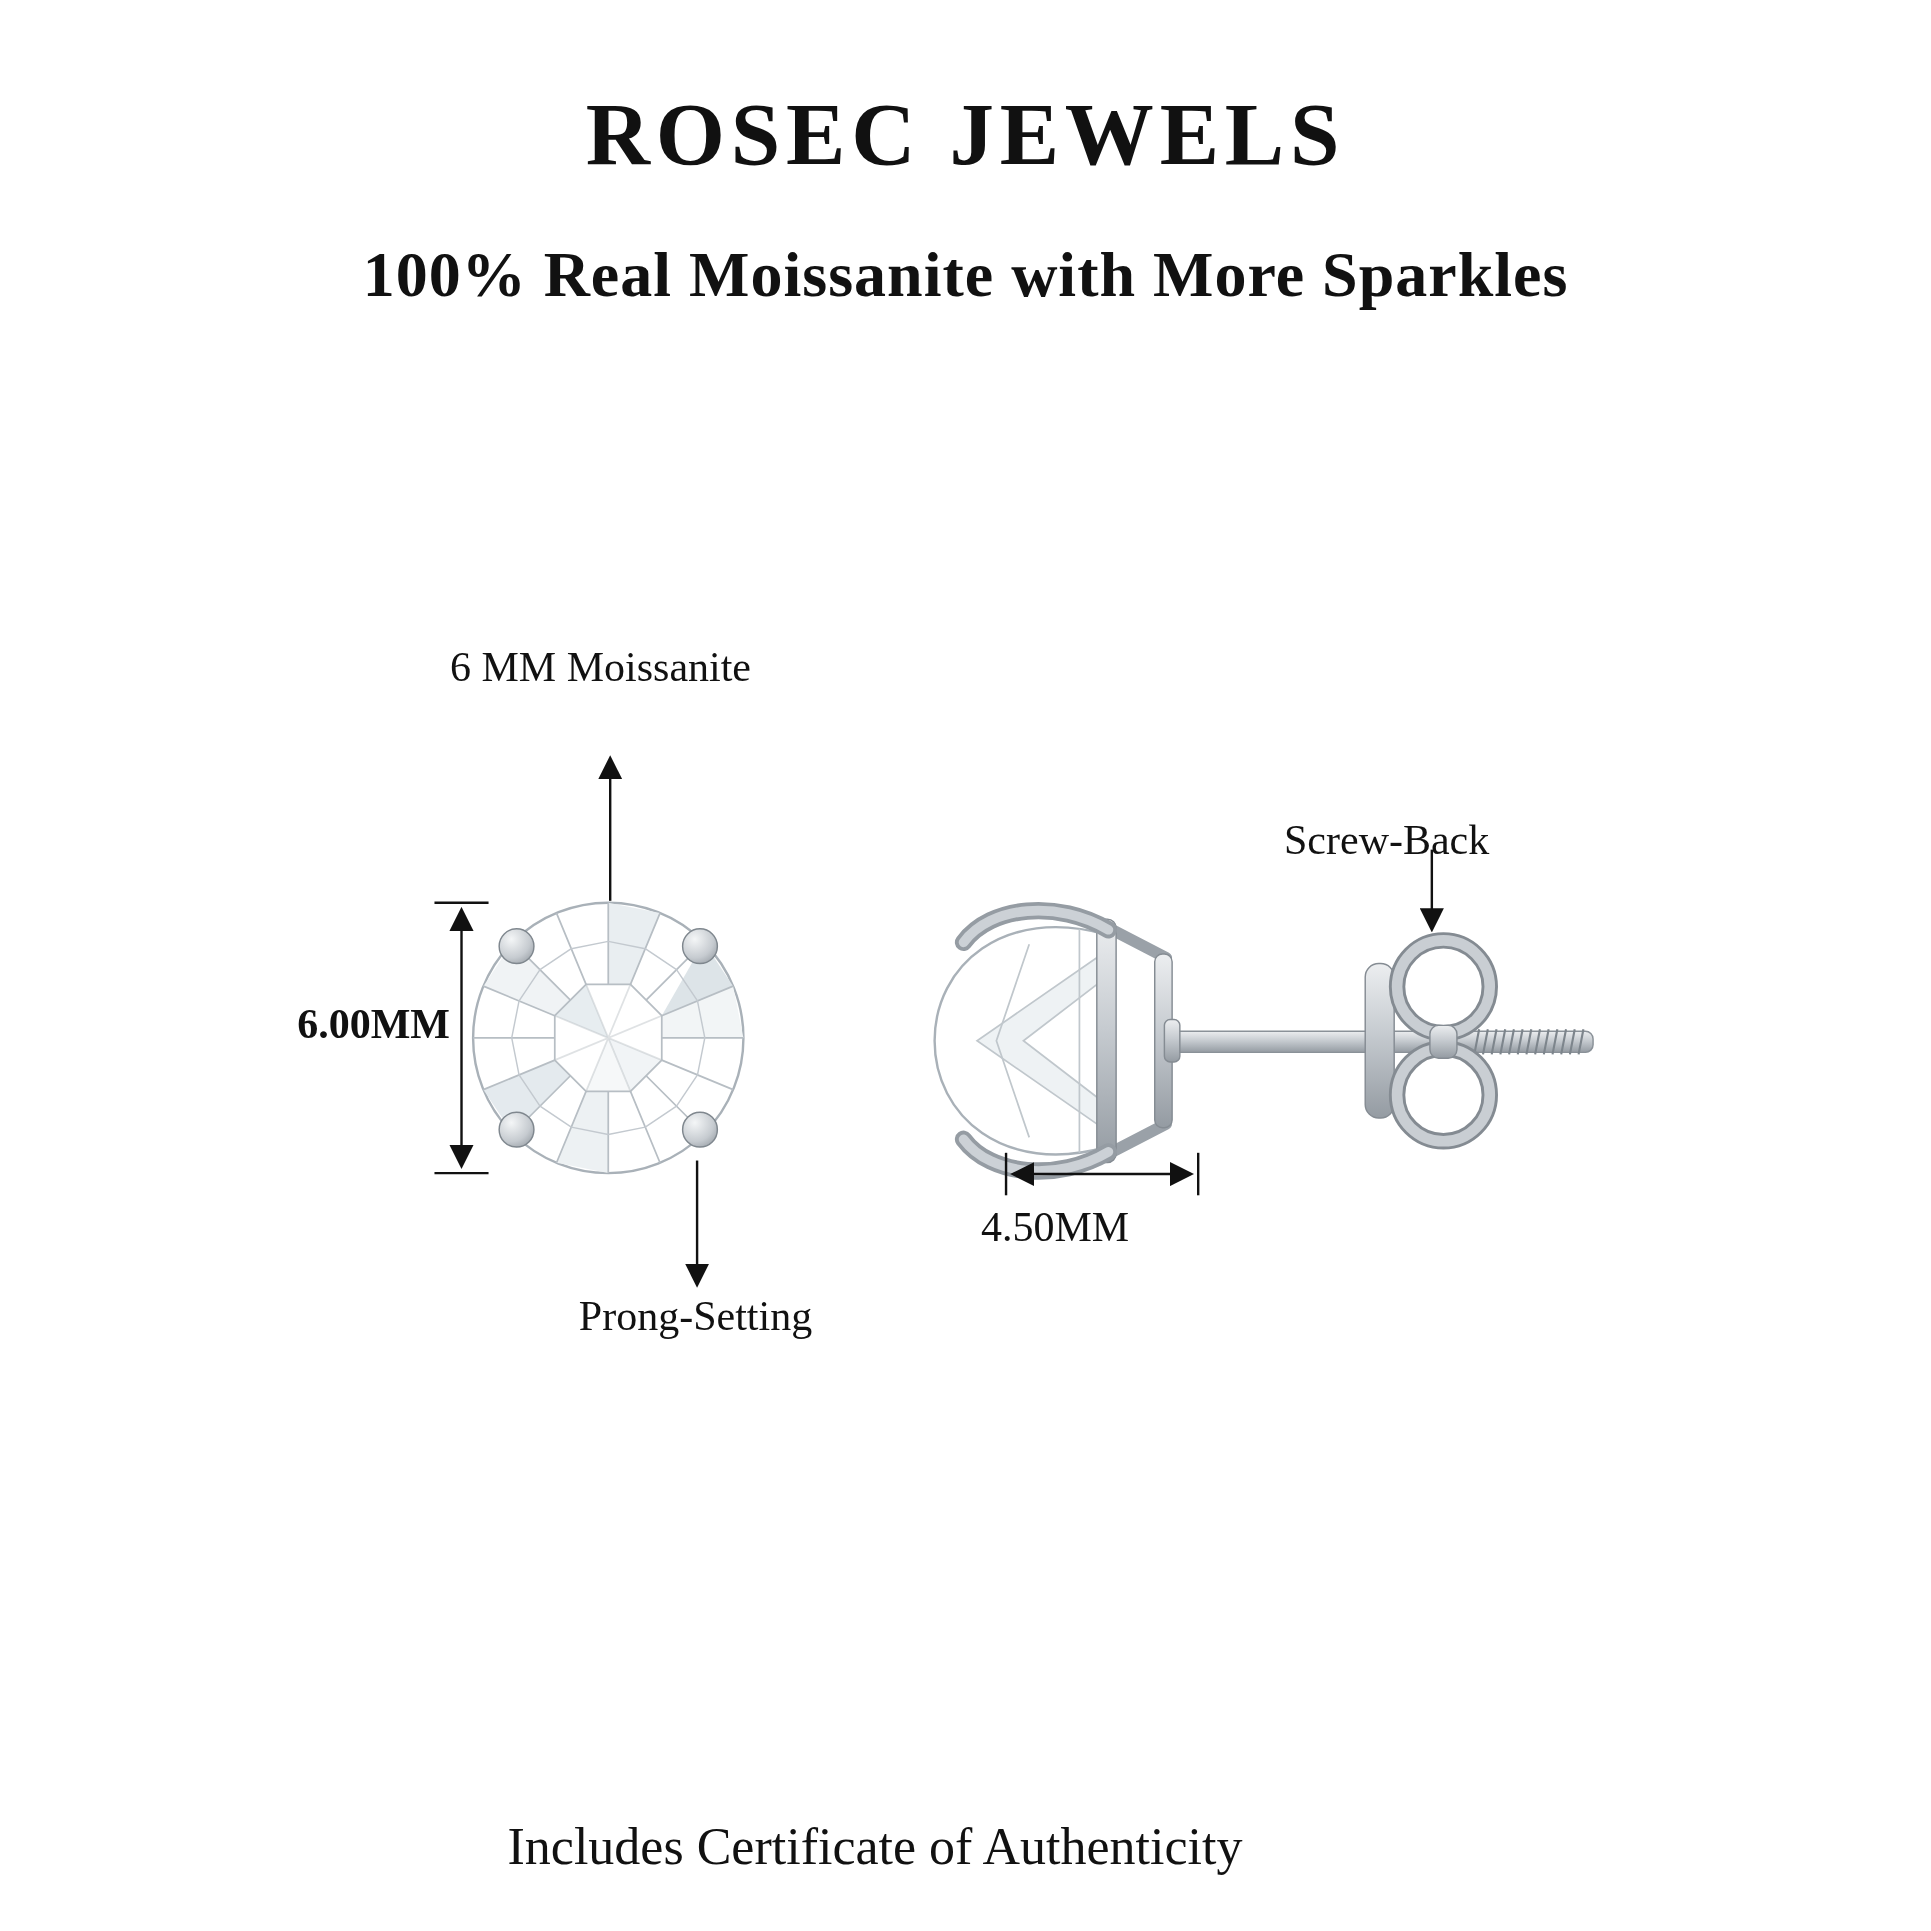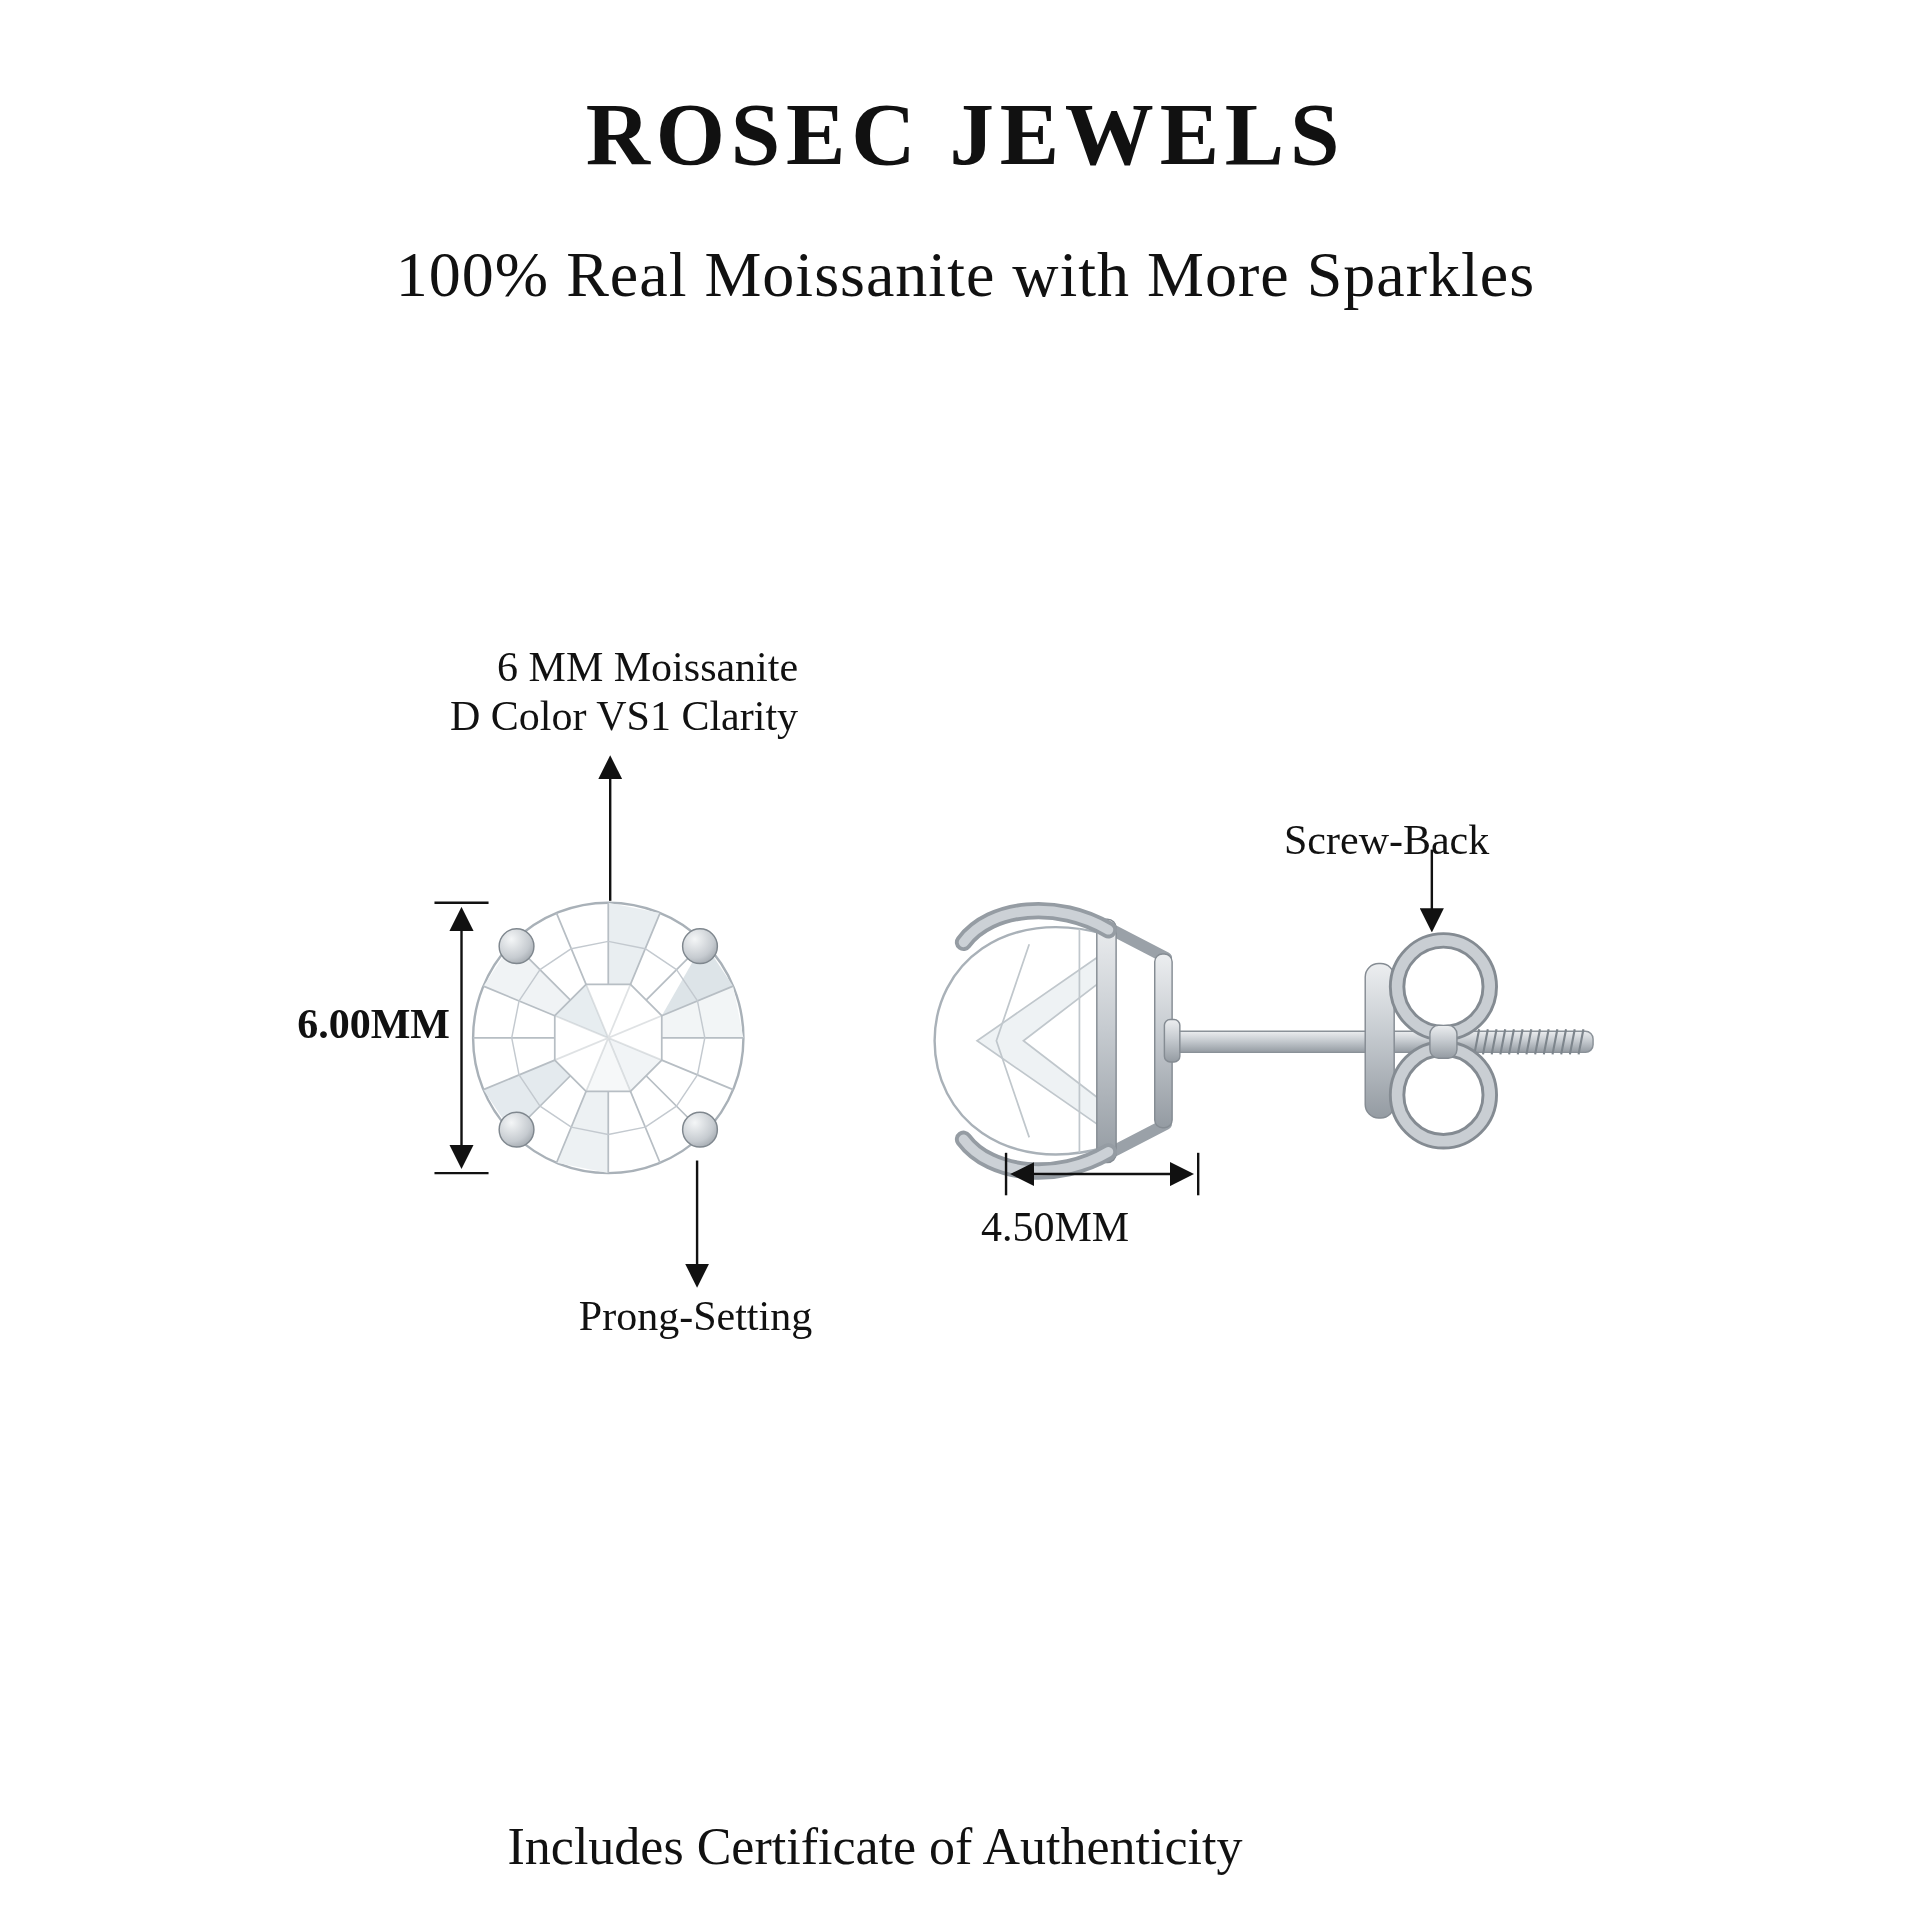--- a/index.html
+++ b/index.html
@@ -3,39 +3,38 @@
 <meta charset="utf-8">
 <style>
   html,body{margin:0;padding:0;}
   body{
     width:1931px;height:1931px;position:relative;overflow:hidden;
     background:#ffffff;color:#111111;
     font-family:"Liberation Serif","DejaVu Serif",serif;
   }
   .abs{position:absolute;}
   .brand{top:83px;left:0;width:1931px;text-align:center;font-size:89px;font-weight:700;letter-spacing:5.8px;}
-  .tagline{top:238px;left:0;width:1931px;text-align:center;font-size:64px;font-weight:400;letter-spacing:1px;}
+  .tagline{top:238px;left:0;width:1931px;text-align:center;font-size:64px;font-weight:700;letter-spacing:1px;}
   .label{font-size:42px;line-height:1.16;}
   .stone-callout{top:643px;left:450px;text-align:right;}
   .dim-height{top:1000px;left:261px;width:189px;text-align:right;font-weight:bold;}
   .prong-label{top:1292px;left:509px;width:373px;text-align:center;}
   .screw-label{top:816px;left:1284px;width:301px;text-align:left;}
   .dim-width{top:1203px;left:981px;width:243px;text-align:left;}
   .footer{top:1817px;left:0;width:1750px;text-align:center;font-size:52px;}
   svg.canvas{position:absolute;top:0;left:0;}
 </style>
 </head>
 <body>
 
 <div class="abs brand">ROSEC JEWELS</div>
 <div class="abs tagline">100% Real Moissanite with More Sparkles</div>
 
 <div class="abs label stone-callout">
   <div>6 MM Moissanite</div>
-  <div>D Color VS1 Clarity</div>
 </div>
 
 <div class="abs label dim-height">6.00MM</div>
 <div class="abs label prong-label">Prong-Setting</div>
 <div class="abs label screw-label">Screw-Back</div>
 <div class="abs label dim-width">4.50MM</div>
 <div class="abs footer">Includes Certificate of Authenticity</div>
 
 <svg class="canvas" width="1931" height="1931" viewBox="0 0 2000 2000">
   <defs>

